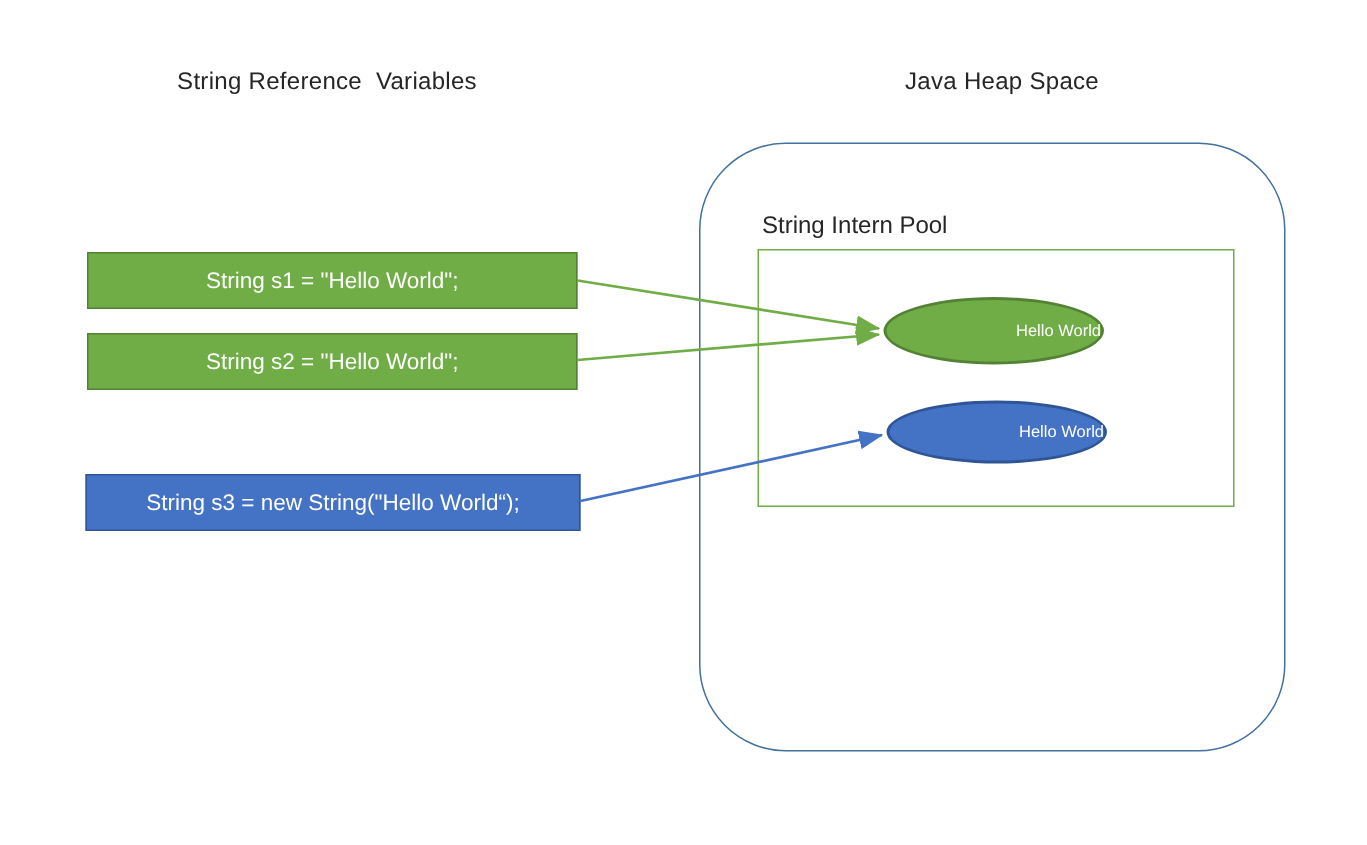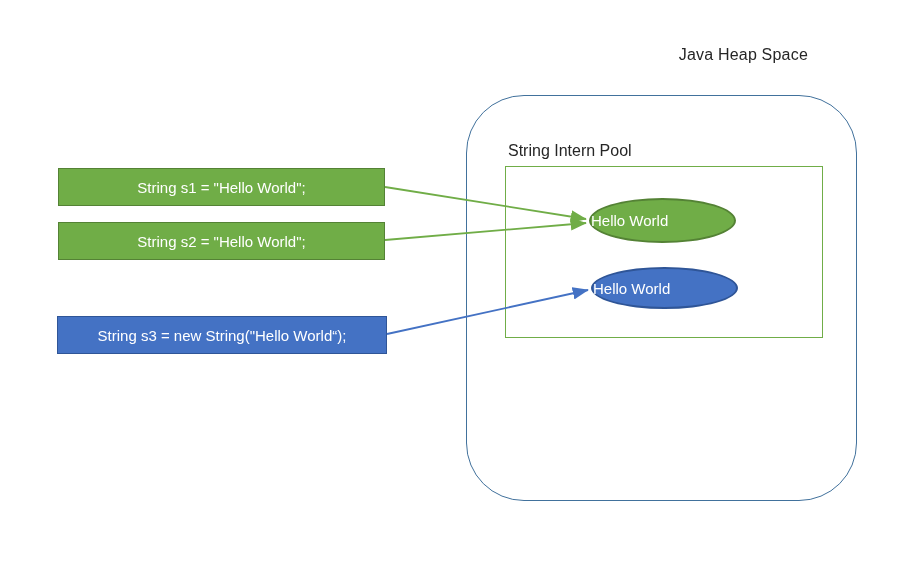--- a/index.html
+++ b/index.html
@@ -26,21 +26,21 @@
   }
   .title {
     position: absolute;
     font-size: 16px;
     color: var(--title-text, #262626);
     text-align: center;
     white-space: pre;
     letter-spacing: 0.2px;
   }
   .title.left  { left: 38px;  top: 46px; width: 360px; }
-  .title.right { left: 488px; top: 46px; width: 320px; text-align: right; }
+  .title.right { left: 508px; top: 46px; width: 320px; }
 
   .heap-rect {
     position: absolute;
     left: 466px; top: 95px;
     width: 391px; height: 406px;
     border: 1px solid var(--heap-outline, #41719C);
     border-radius: 58px;
     background: transparent;
   }
   .pool-label {
@@ -68,23 +68,23 @@
     white-space: pre;
   }
   .var-box.green { background: var(--green-fill, #70AD47); border: 1px solid var(--green-border, #548235); }
   .var-box.blue  { background: var(--blue-fill,  #4472C4); border: 1px solid var(--blue-border,  #2F5597); }
   #box-s1 { left: 58px; top: 168px; }
   #box-s2 { left: 58px; top: 222px; }
   #box-s3 { left: 57px; top: 316px; width: 330px; }
 
   .ellipse {
     position: absolute;
-    display: flex; align-items: center; justify-content: flex-start;
+    display: flex; align-items: center; justify-content: flex-end;
     border-radius: 50%;
-    font-size: 15px;
+    font-size: 11px;
     color: var(--box-text, #fff);
     white-space: pre;
   }
   .ellipse.green {
     left: 589px; top: 198px; width: 147px; height: 45px;
     background: var(--green-fill, #70AD47);
     border: 2px solid var(--green-border, #548235);
   }
   .ellipse.blue {
     left: 591px; top: 267px; width: 147px; height: 42px;
@@ -101,20 +101,21 @@
   .arrow-line-green { stroke: var(--green-fill, #70AD47); stroke-width: 1.8; fill: none; }
   .arrow-line-blue  { stroke: var(--blue-fill, #4472C4);  stroke-width: 1.8; fill: none; }
   .arrow-head-green { fill: var(--green-fill, #70AD47); }
   .arrow-head-blue  { fill: var(--blue-fill, #4472C4); }
 </style>
 </head>
 <body>
 
 <div class="canvas">
 
+  <div class="title left">String Reference  Variables</div>
 
   <div class="title right">Java Heap Space</div>
 
   <div class="heap-rect"></div>
 
   <div class="pool-label">String Intern Pool</div>
 
   <div class="pool-rect"></div>
 
   <div class="ellipse green">

